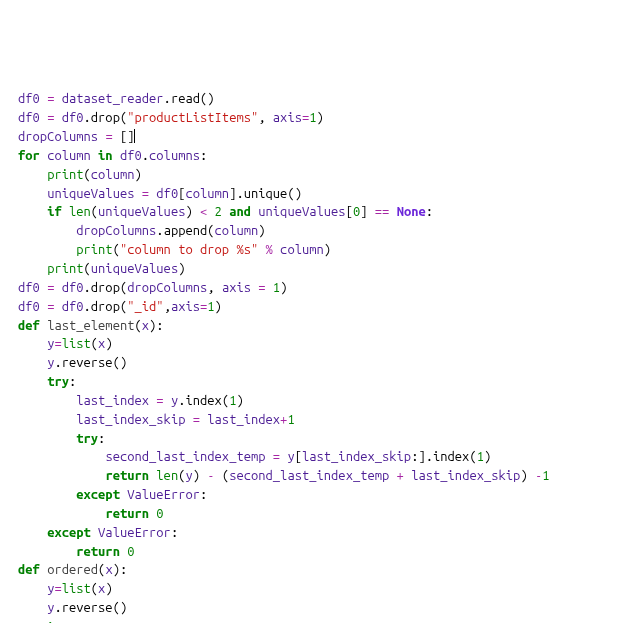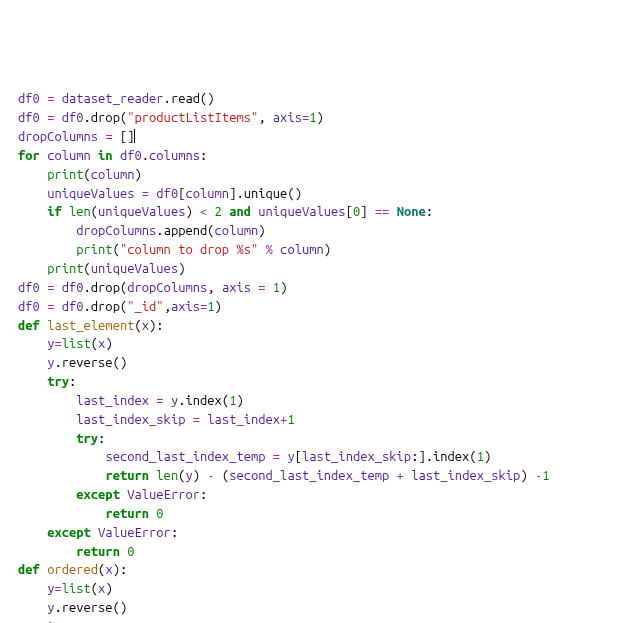--- a/index.html
+++ b/index.html
@@ -19,22 +19,22 @@
   .line { display: block; }
   .ident { color: #4c1d95; }
   .op { color: #a626a4; }
   .dot { color: #000000; }
   .call { color: #000000; text-align: right; }
   .paren { color: #000000; }
   .brack { color: #000000; }
   .str { color: #c41a16; }
   .num { color: #008000; }
   .kw { color: #008000; font-weight: bold; }
-  .none { color: #0f766e; font-weight: bold; }
-  .def-name { color: #a16207; }
+  .none { color: #6d28d9; font-weight: bold; }
+  .def-name { color: #404040; }
   .builtin { color: #008000; text-align: right; }
   .cursor {
     display: inline-block;
     width: 1px;
     height: 14px;
     background: #000;
     vertical-align: text-bottom;
     margin-left: -1px;
   }
 </style>

